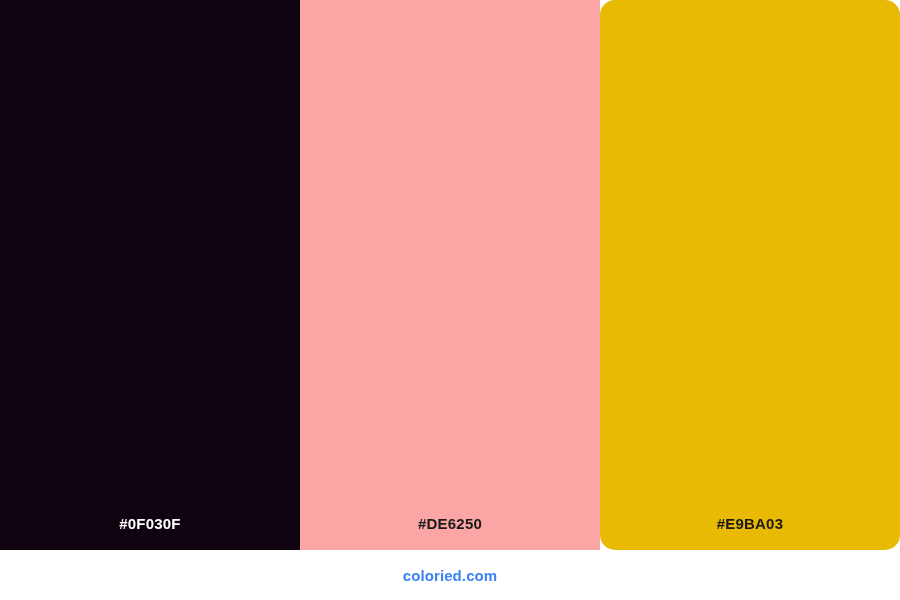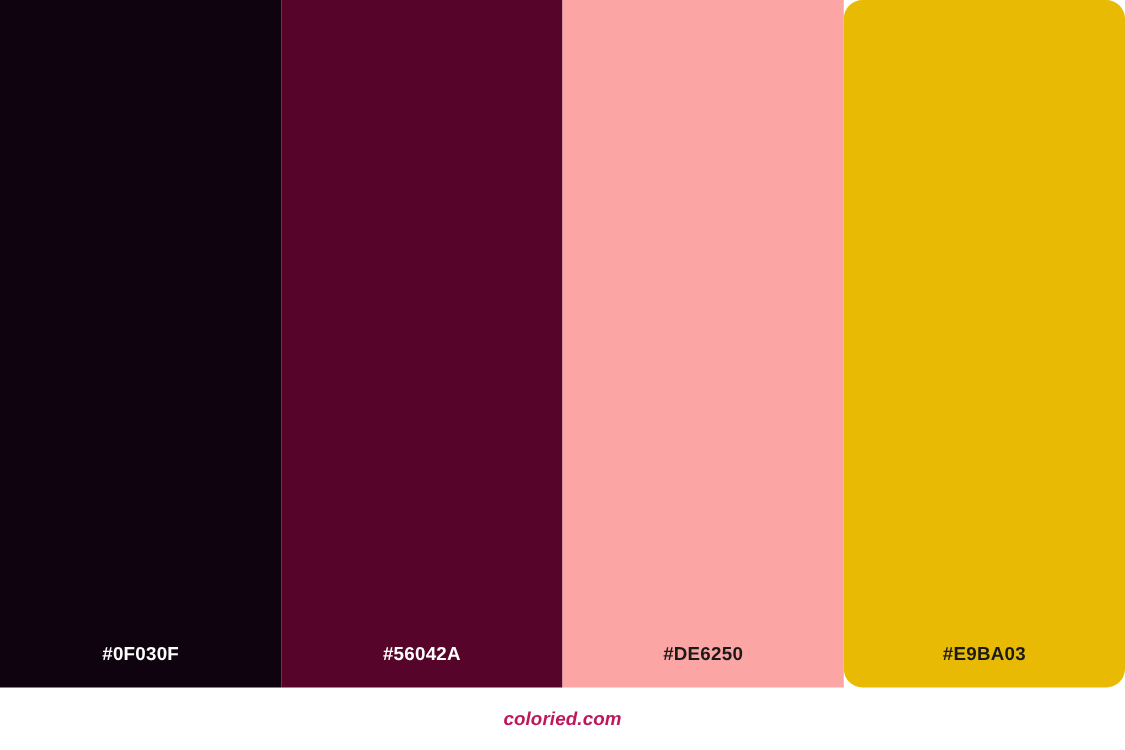--- a/index.html
+++ b/index.html
@@ -66,40 +66,36 @@
     background: #ffffff;
     display: flex;
     align-items: center;
     justify-content: center;
   }
 
   #footer-brand {
     font-family: "Liberation Sans", sans-serif;
     font-size: 15px;
     font-weight: 600;
-    color: #be185d;
+    color: #3b82f6;
     letter-spacing: 0.1px;
     line-height: 1;
-    font-style: italic;
   }
 </style>
 </head>
 <body>
 
 <div id="palette-page">
 
   <div id="swatch-strip">
 
     <div class="swatch" style="background-color: rgb(15, 3, 15);">
       <span class="swatch-label label-light">#0F030F</span>
     </div>
 
-    <div class="swatch" style="background-color: rgb(86, 4, 42);">
-      <span class="swatch-label label-light">#56042A</span>
-    </div>
 
     <div class="swatch" style="background-color: #fca5a5;">
       <span class="swatch-label label-dark">#DE6250</span>
     </div>
 
     <div class="swatch" style="background-color: rgb(233, 186, 3); border-radius: 15px;">
       <span class="swatch-label label-dark">#E9BA03</span>
     </div>
 
 

